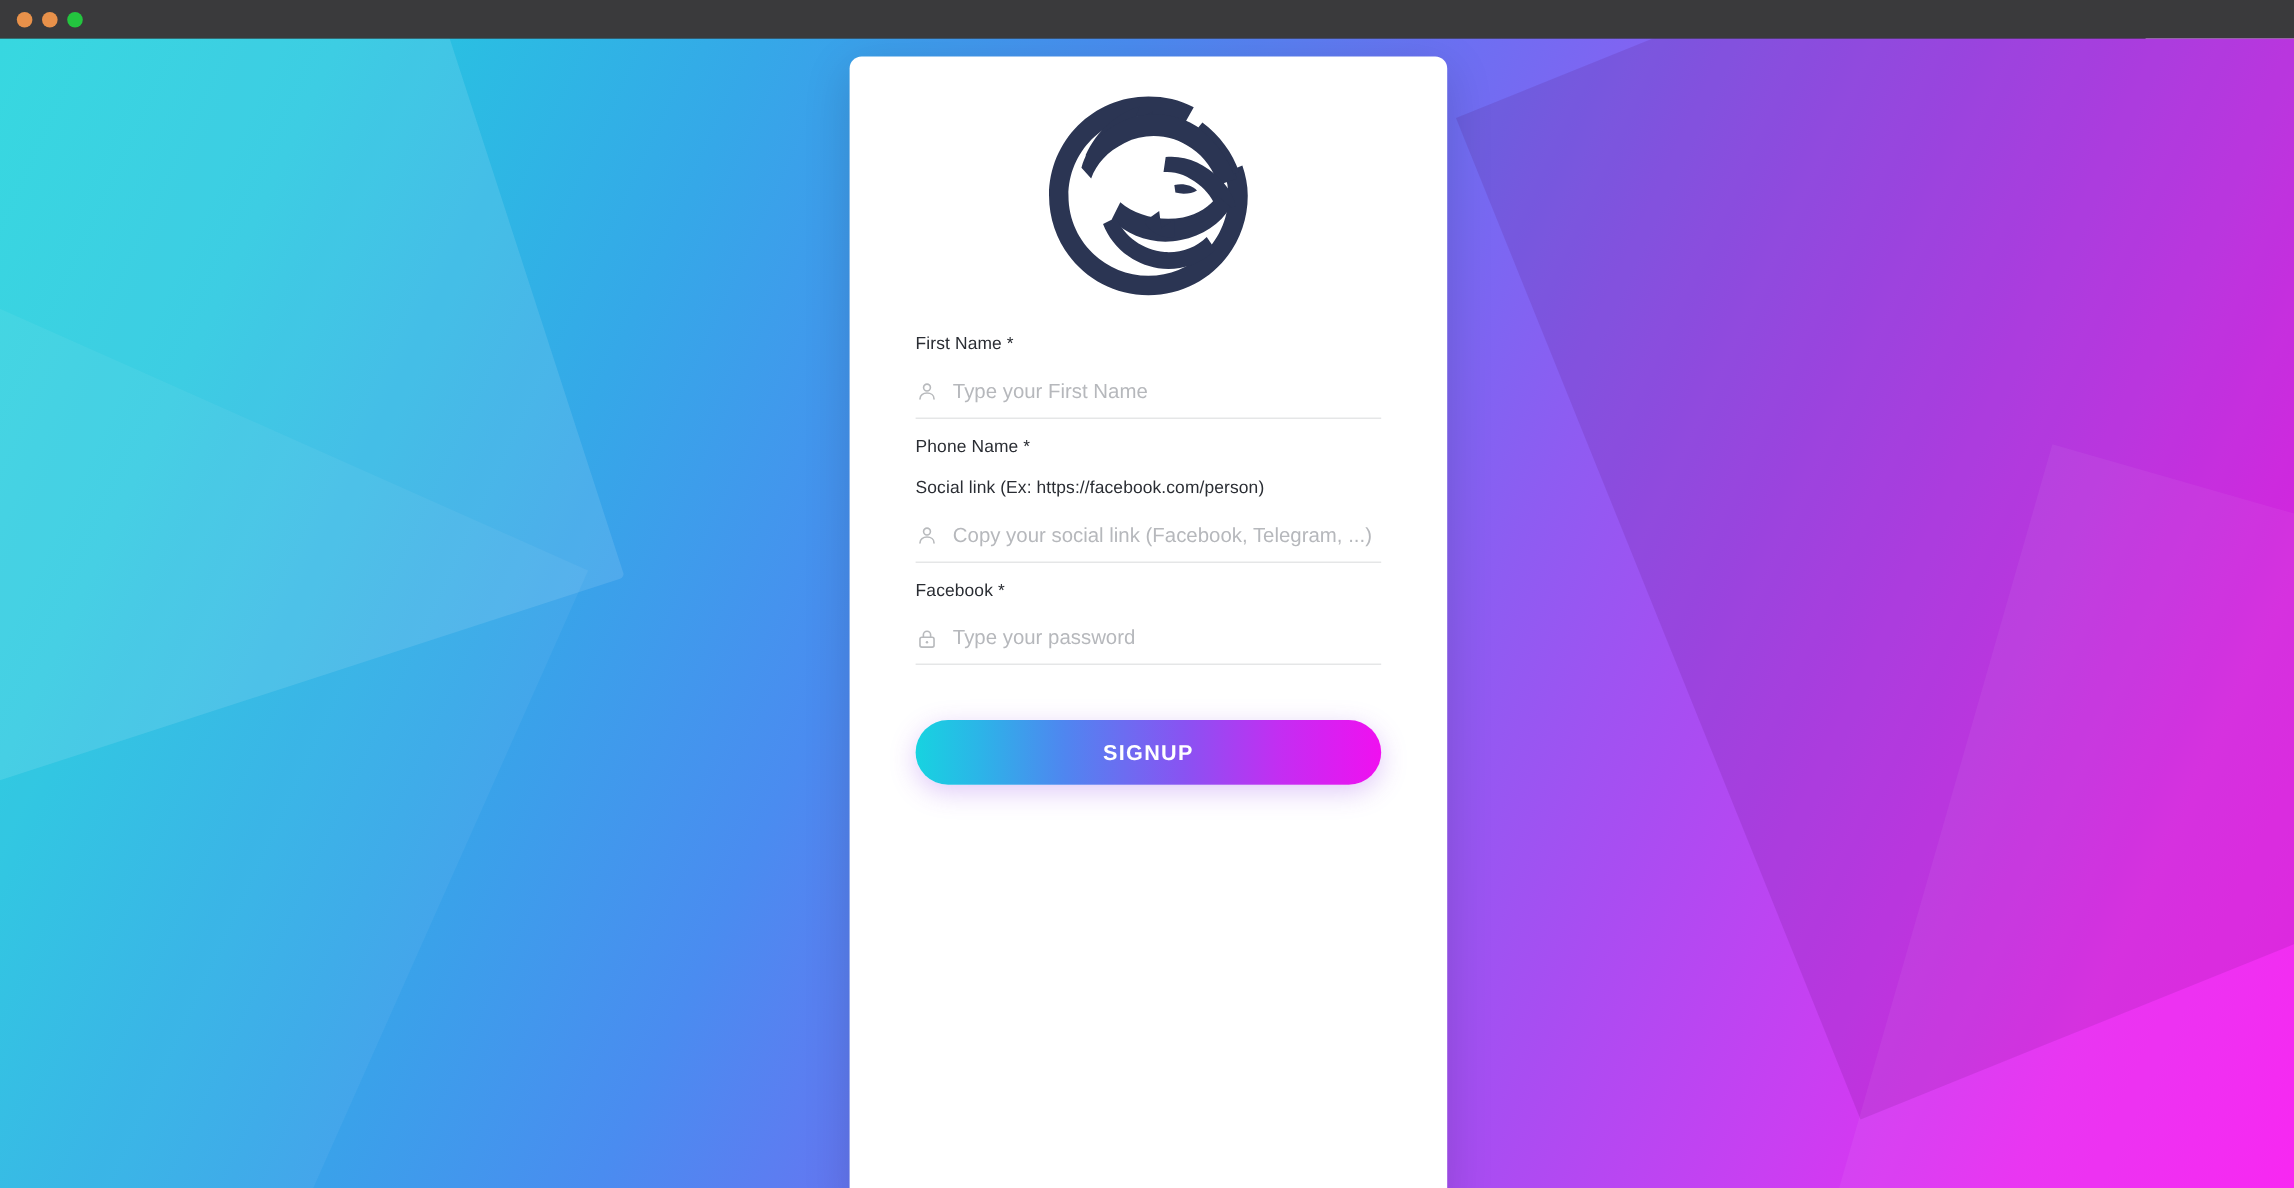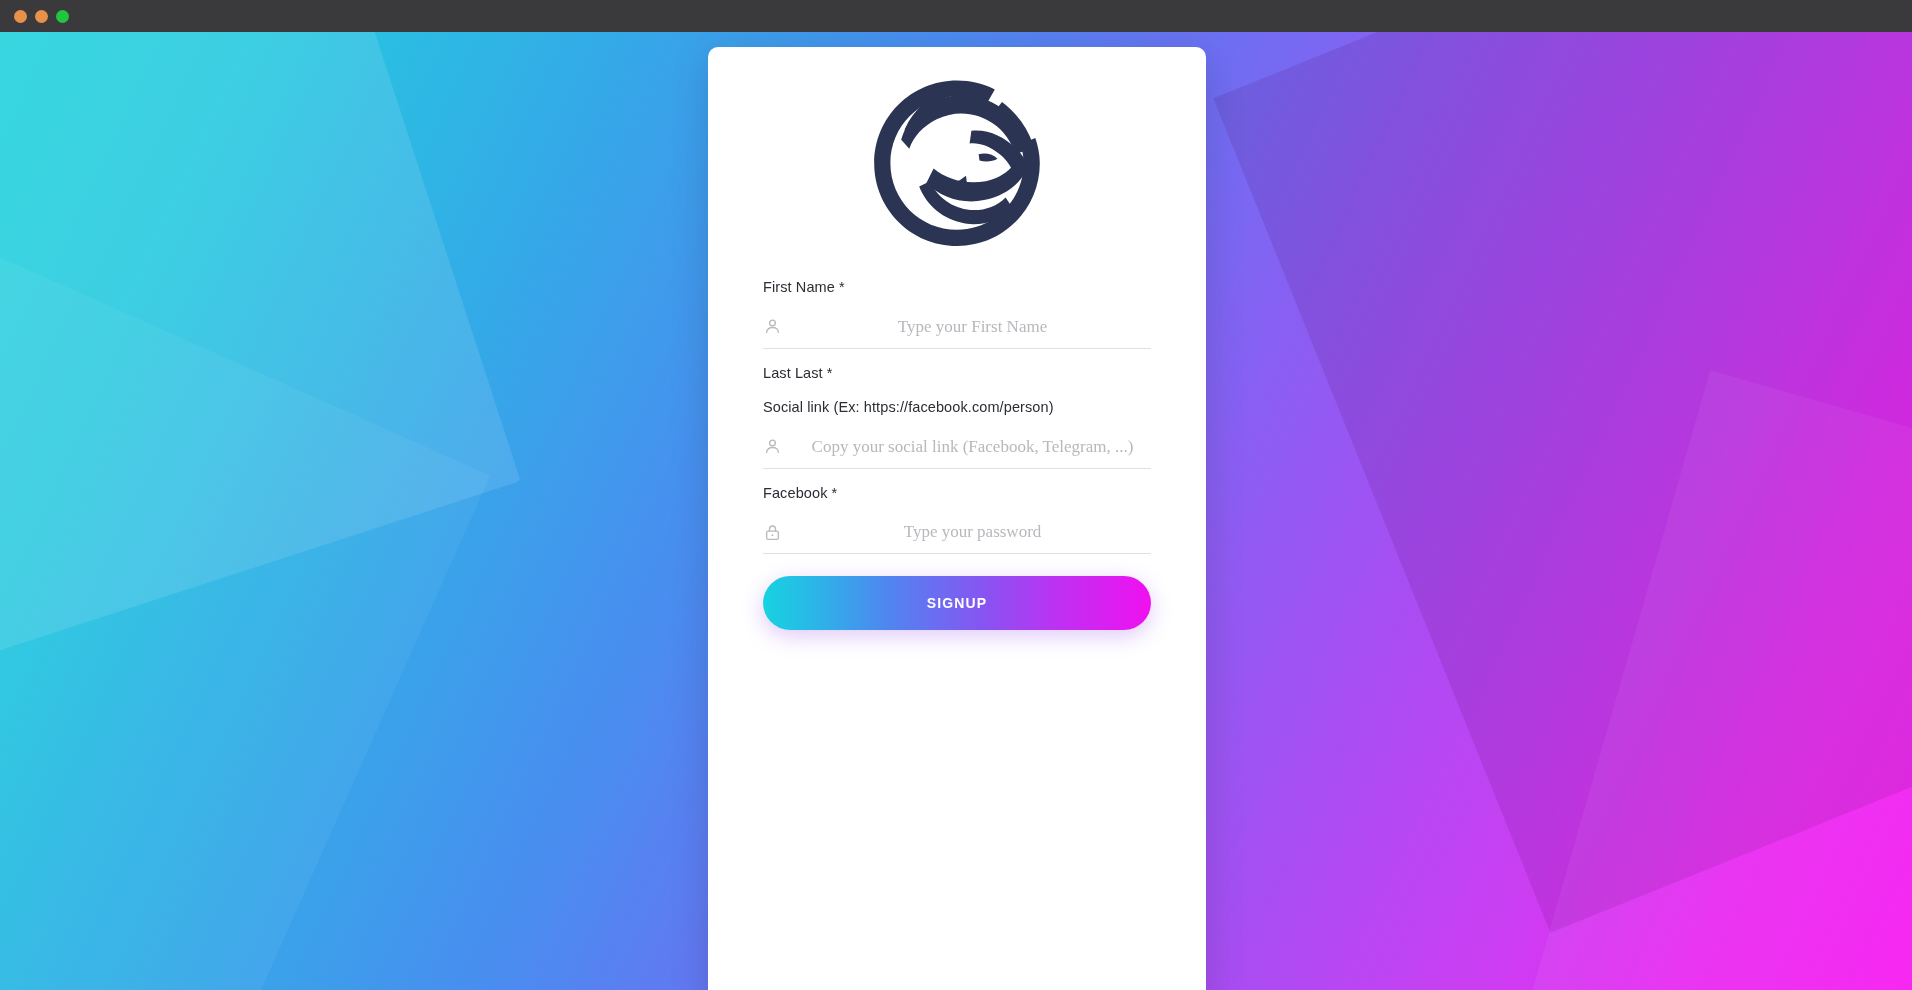--- a/index.html
+++ b/index.html
@@ -141,42 +141,41 @@
     display: flex;
     align-items: center;
     justify-content: center;
   }
   .field-icon svg { display: block; }
   .field-input {
     flex: 1 1 auto;
     border: none;
     outline: none;
     background: transparent;
-    font-family: Liberation Serif, serif;
+    font-family: Liberation Sans, sans-serif;
     font-size: 17px;
     color: #2a2d33;
     min-width: 0;
-    text-align: center;
   }
   .field-input::placeholder {
     color: #b6b8bc;
     font-size: 17px;
   }
 
   .signup-btn {
     display: block;
     width: 100%;
-    margin-top: 22px;
+    margin-top: 46px;
     height: 54px;
     border: none;
     border-radius: 28px;
     cursor: pointer;
     color: #ffffff;
     font-family: "Liberation Sans", sans-serif;
-    font-size: 14px;
+    font-size: 18px;
     font-weight: bold;
     letter-spacing: 1.1px;
     background: linear-gradient(90deg,
       #17d3e0 0%,
       #2cb4e8 14%,
       #4f86f0 32%,
       #8a52f2 58%,
       #c32ef2 78%,
       #f010f0 100%);
     box-shadow: 0 6px 22px rgba(140,60,230,0.28);
@@ -275,21 +274,21 @@
           <svg width="19" height="19" viewBox="0 0 24 24" fill="none" stroke="currentColor" stroke-width="1.7" stroke-linecap="round" stroke-linejoin="round" aria-hidden="true">
             <circle cx="12" cy="7.5" r="3.6"></circle>
             <path d="M4.6 19.5c0-3.8 3.3-6.2 7.4-6.2s7.4 2.4 7.4 6.2"></path>
           </svg>
         </span>
         <input class="field-input" type="text" placeholder="Type your First Name" style="">
       </div>
     </div>
 
     <div class="field">
-      <div class="field-label">Last Last *</div>
+      <div class="field-label">Phone Name *</div>
     </div>
 
 
 
     <div class="field">
       <div class="field-label">Social link (Ex: https://facebook.com/person)</div>
       <div class="field-input-row">
         <span class="field-icon">
           <svg width="19" height="19" viewBox="0 0 24 24" fill="none" stroke="currentColor" stroke-width="1.7" stroke-linecap="round" stroke-linejoin="round" aria-hidden="true">
             <circle cx="12" cy="7.5" r="3.6"></circle>

